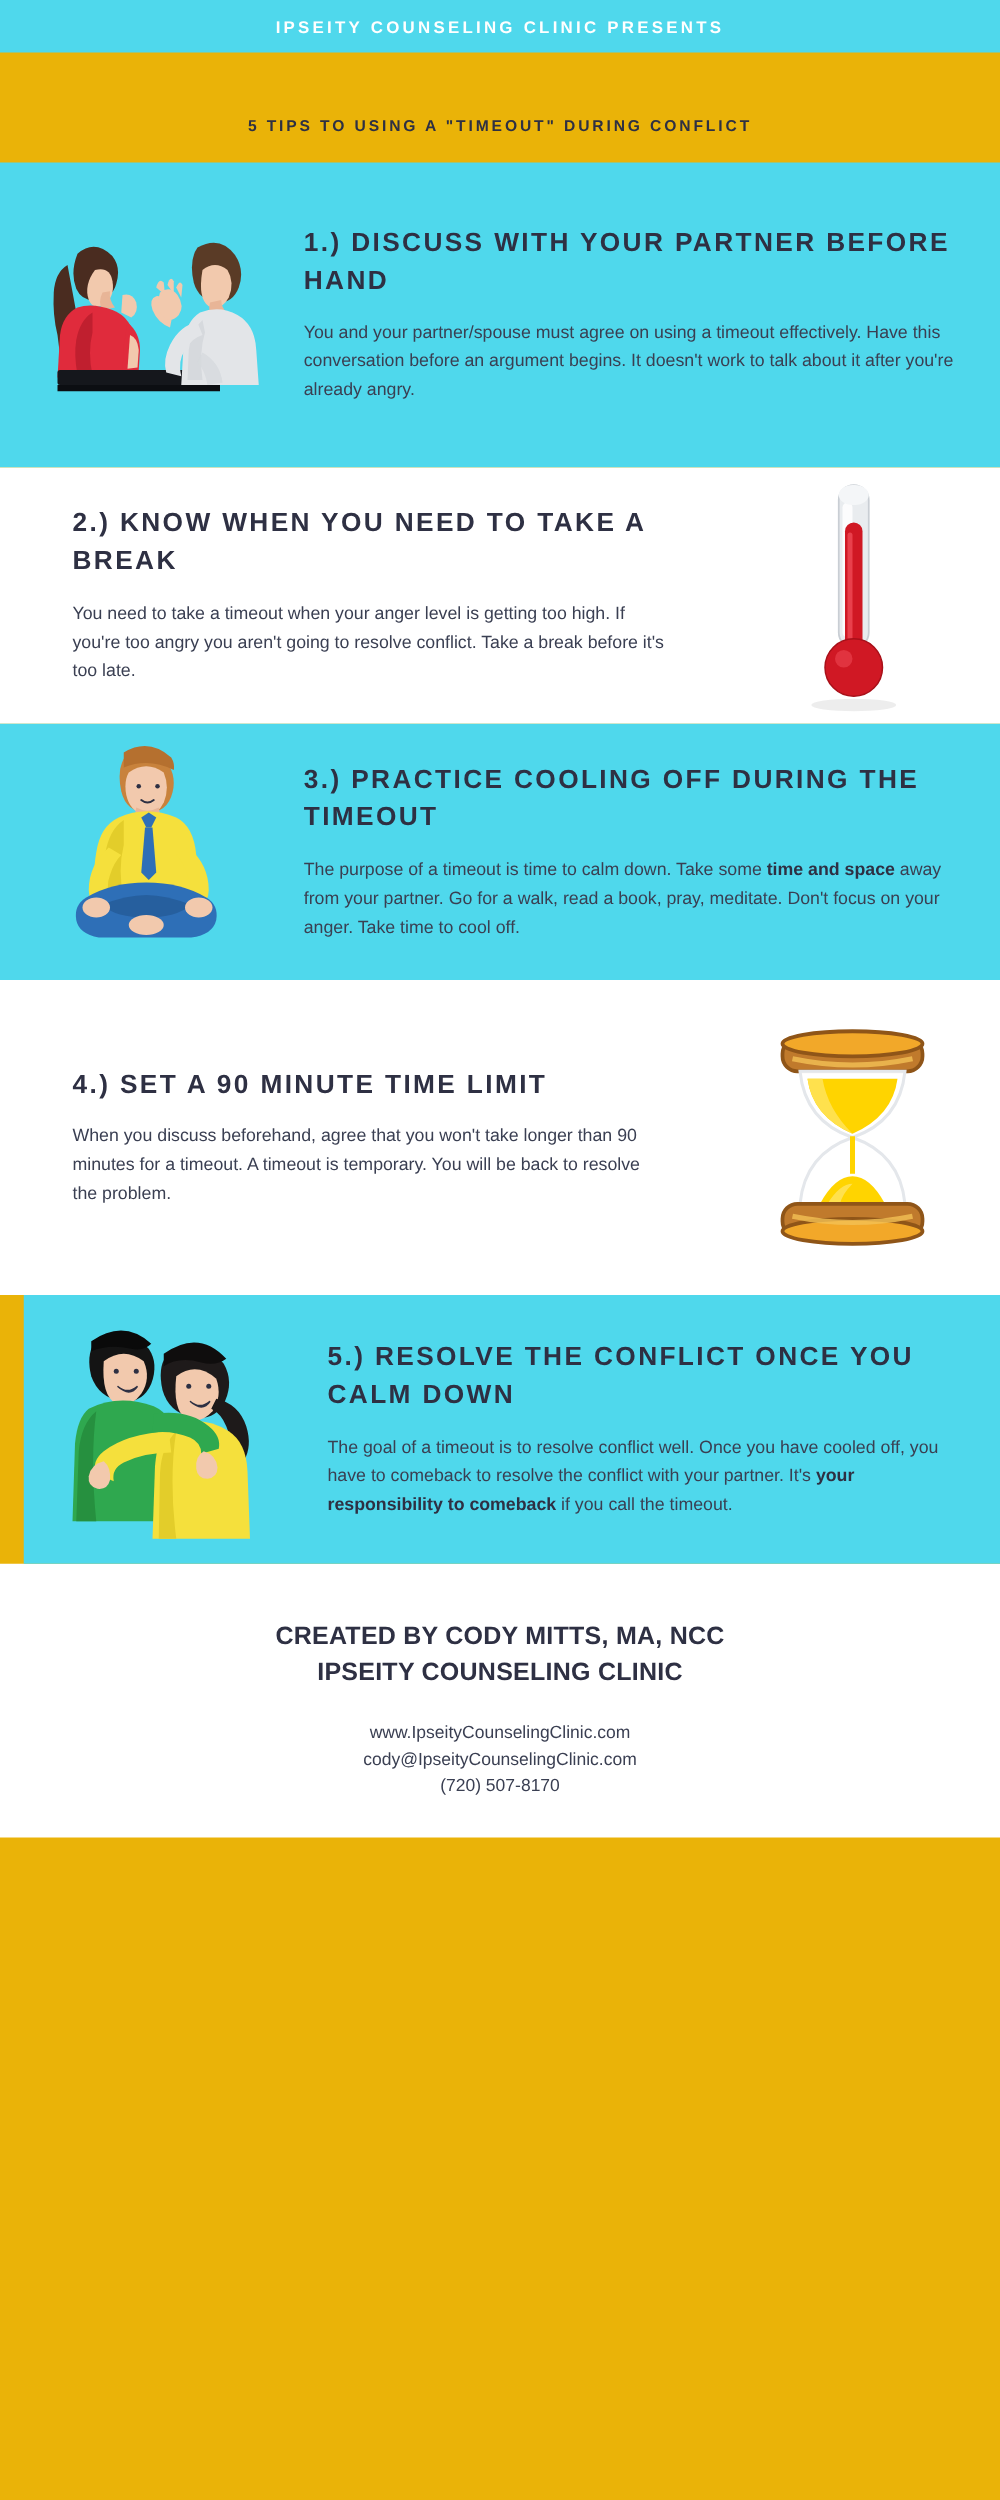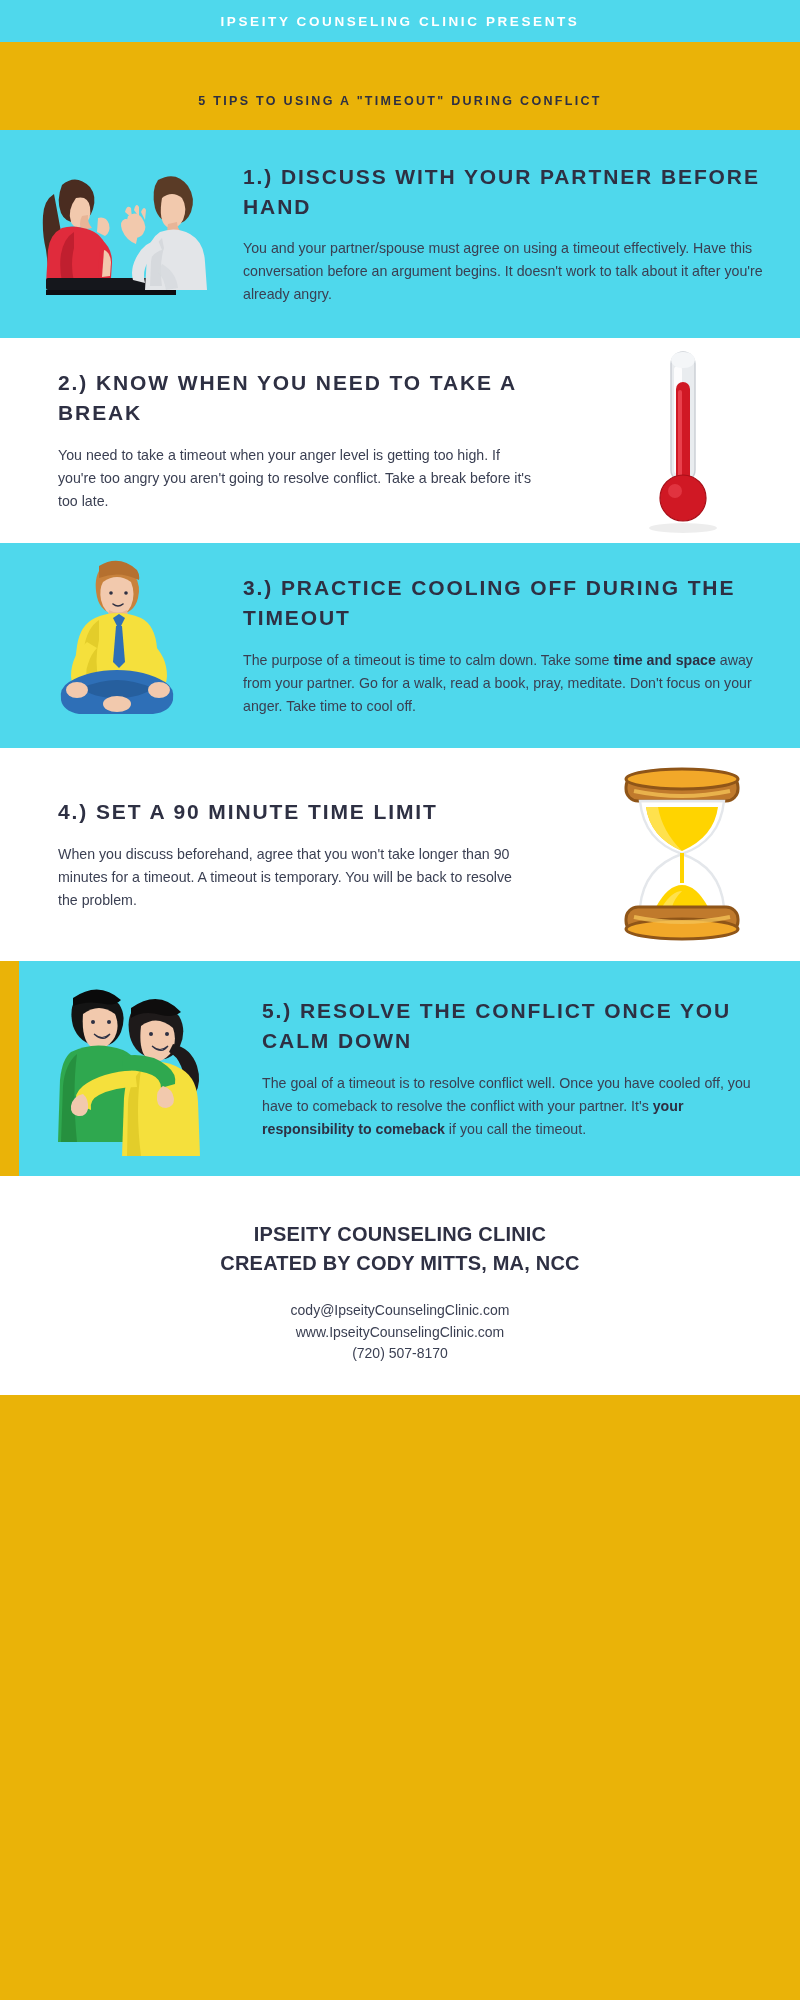--- a/index.html
+++ b/index.html
@@ -97,24 +97,24 @@
     font-size:14.2px;
     line-height:1.62;
     color:#3a3f52;
     margin:0;
     font-family:"Liberation Sans", sans-serif;
     font-weight:300;
   }
   .sec-text b{font-weight:bold;color:#2e3043;}
 
   
-  #sec1{height:208px;}
+  #sec1{height:244px;}
   #sec2{height:205px;}
   #sec3{height:205px;}
-  #sec4{height:213px;}
+  #sec4{height:252px;}
   #sec5{height:215px;margin-left:19px;}
 
   
   .footer{
     padding:44px 20px 30px 20px;
     text-align:center;
     background:#ffffff;
   }
   .footer-line{
     font-size:20px;
@@ -314,22 +314,22 @@
     </div>
     <div class="sec-body">
       <div class="sec-head">5.) RESOLVE THE CONFLICT ONCE YOU CALM DOWN</div>
       <p class="sec-text">
         <span>The goal of a timeout is to resolve conflict well. Once you have cooled off, you have to comeback to resolve the conflict with your partner. It's </span><b>your responsibility to comeback</b><span> if you call the timeout.</span>
       </p>
     </div>
   </div>
 
   <div class="footer">
+    <div class="footer-line">CREATED BY CODY MITTS, MA, NCC</div>
     <div class="footer-line">IPSEITY COUNSELING CLINIC</div>
-    <div class="footer-line">CREATED BY CODY MITTS, MA, NCC</div>
     <div class="footer-contact">
+      <div>www.IpseityCounselingClinic.com</div>
       <div>cody@IpseityCounselingClinic.com</div>
-      <div>www.IpseityCounselingClinic.com</div>
       <div>(720) 507-8170</div>
     </div>
   </div>
 
 </div>
 
 </body></html>

